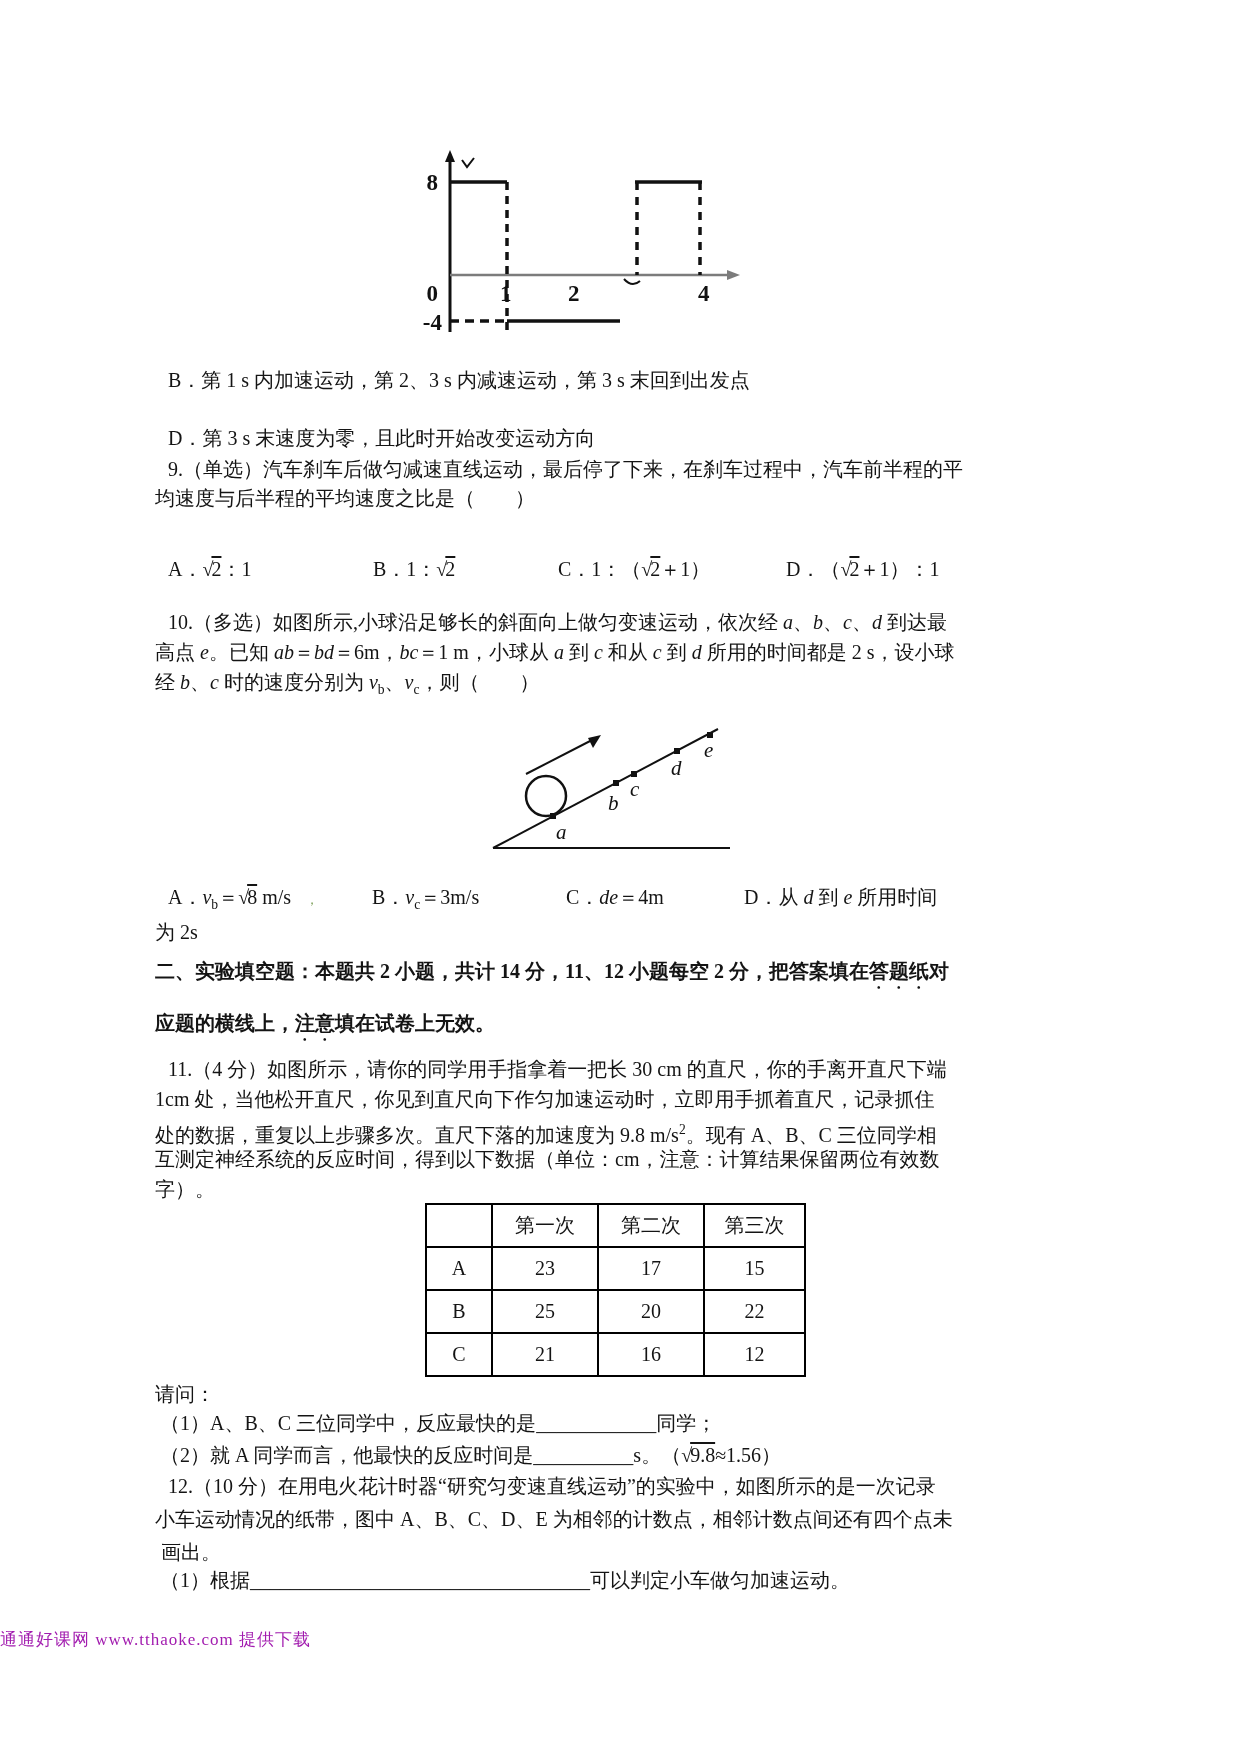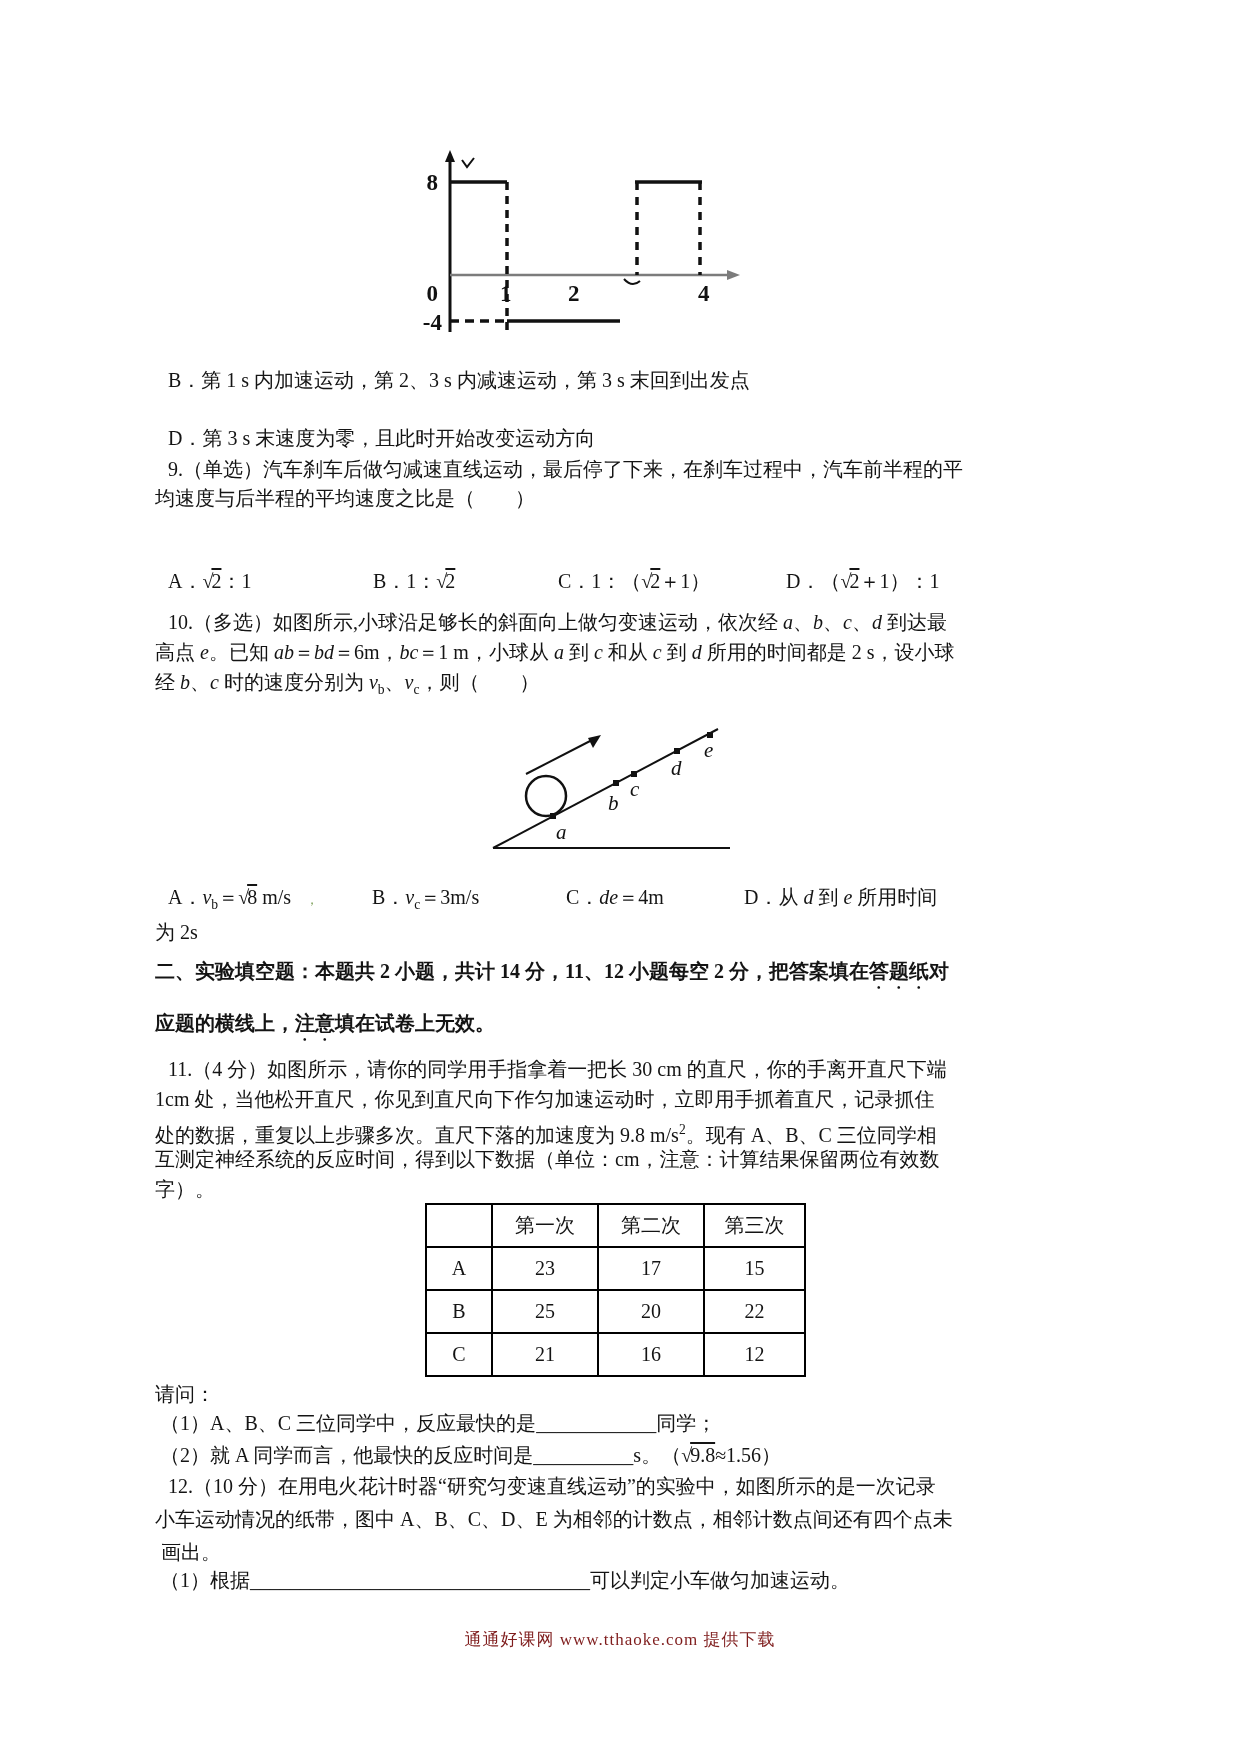--- a/index.html
+++ b/index.html
@@ -18,21 +18,21 @@
   .sq-sign{letter-spacing:-2px;}
   .rad{text-decoration:overline;text-decoration-thickness:1.5px;}
   .emph{-webkit-text-emphasis:filled dot;text-emphasis:filled dot;
         -webkit-text-emphasis-position:under right;text-emphasis-position:under right;}
   .green{color:#7da05a;font-size:14px;}
   .opt{position:absolute;top:0;}
   .datatable{border-collapse:collapse;border-radius:19px;}
   .datatable td{border:2px solid #000;text-align:center;vertical-align:middle;
     font-size:20px;padding:0;height:41px;}
   .c0{width:64px;}.c1{width:104px;}.c2{width:104px;}.c3{width:99px;}
-  .footer{width:1240px;text-align:center;font-size:17px;color:#7f1d1d;letter-spacing:1px;}
+  .footer{width:1240px;font-size:17px;color:#a21caf;letter-spacing:1px;}
   svg text{font-family:"Liberation Serif","DejaVu Serif",serif;}
   .gnum{font-weight:bold;font-size:23px;fill:#111;}
   .ilabel{font-style:italic;font-size:21px;fill:#111;}
 </style>
 </head>
 <body>
 
 <div class="page">
 
   <svg class="abs" style="left:370px;top:148px;" width="390" height="192" viewBox="0 0 390 192">
@@ -65,21 +65,21 @@
     <text x="328" y="153" class="gnum">4</text>
     <text x="72" y="182" text-anchor="end" class="gnum">-4</text>
   </svg>
 
   <div class="abs line" style="left:168px;top:366px;">B．第 1 s 内加速运动，第 2、3 s 内减速运动，第 3 s 末回到出发点</div>
   <div class="abs line" style="left:168px;top:424px;">D．第 3 s 末速度为零，且此时开始改变运动方向</div>
 
   <div class="abs line" style="left:168px;top:455px;">9.（单选）汽车刹车后做匀减速直线运动，最后停了下来，在刹车过程中，汽车前半程的平</div>
   <div class="abs line" style="left:155px;top:484px;">均速度与后半程的平均速度之比是（　　）</div>
 
-  <div class="abs" style="left:0;top:560px;width:988px;height:42px;line-height:42px;">
+  <div class="abs" style="left:0;top:548px;width:988px;height:42px;line-height:42px;">
     <span class="opt" style="left:168px;"><span>A．</span><span class="sqrt"><span class="sq-sign">√</span><span class="rad">2</span></span><span>：1</span></span>
     <span class="opt" style="left:373px;"><span>B．1：</span><span class="sqrt"><span class="sq-sign">√</span><span class="rad">2</span></span></span>
     <span class="opt" style="left:558px;"><span>C．1：（</span><span class="sqrt"><span class="sq-sign">√</span><span class="rad">2</span></span><span>＋1）</span></span>
     <span class="opt" style="left:786px;"><span>D．（</span><span class="sqrt"><span class="sq-sign">√</span><span class="rad">2</span></span><span>＋1）：1</span></span>
   </div>
 
   <div class="abs line" style="left:168px;top:608px;"><span>10.（多选）如图所示,小球沿足够长的斜面向上做匀变速运动，依次经 </span><span class="i">a</span><span>、</span><span class="i">b</span><span>、</span><span class="i">c</span><span>、</span><span class="i">d</span><span> 到达最</span></div>
   <div class="abs line" style="left:155px;top:638px;"><span>高点 </span><span class="i">e</span><span>。已知 </span><span class="i">ab</span><span>＝</span><span class="i">bd</span><span>＝6m，</span><span class="i">bc</span><span>＝1 m，小球从 </span><span class="i">a</span><span> 到 </span><span class="i">c</span><span> 和从 </span><span class="i">c</span><span> 到 </span><span class="i">d</span><span> 所用的时间都是 2 s，设小球</span></div>
   <div class="abs line" style="left:155px;top:668px;"><span>经 </span><span class="i">b</span><span>、</span><span class="i">c</span><span> 时的速度分别为 </span><span class="i">v</span><span class="sub">b</span><span>、</span><span class="i">v</span><span class="sub">c</span><span>，则（　　）</span></div>
 

